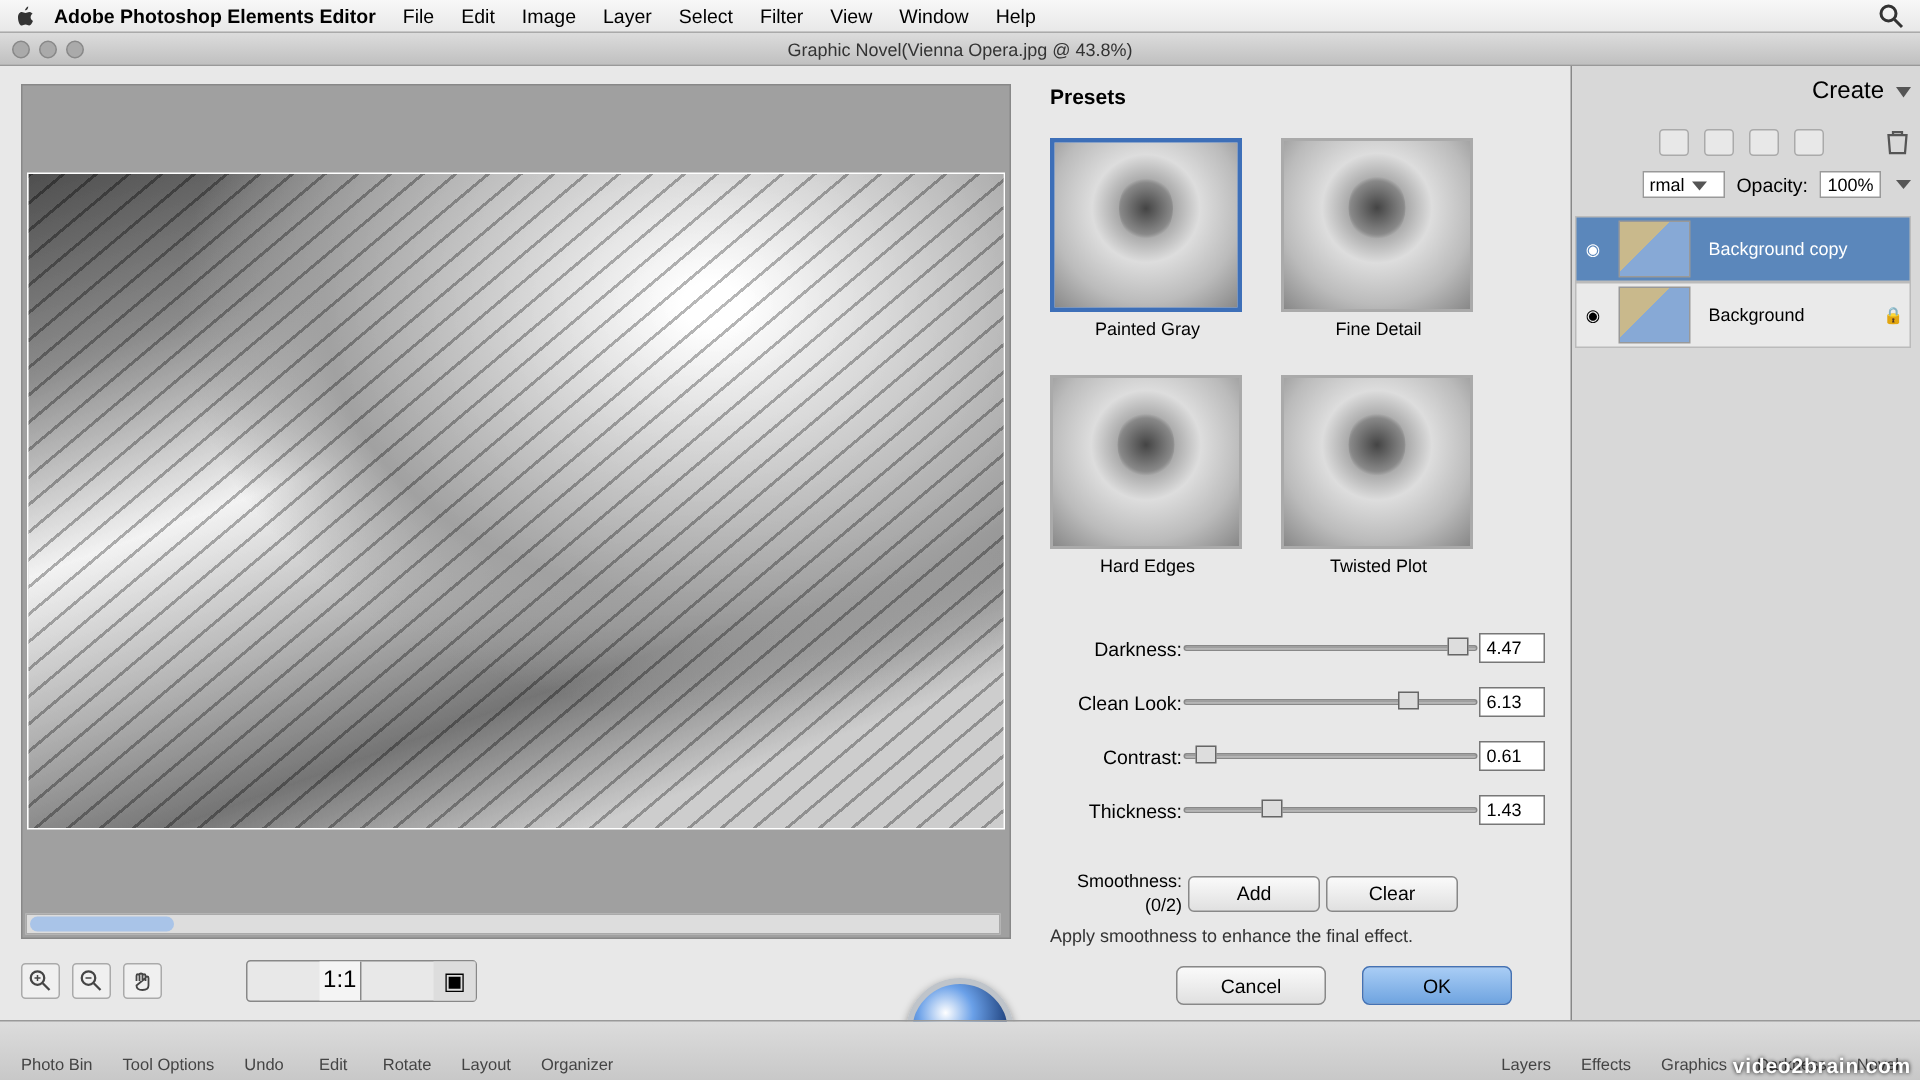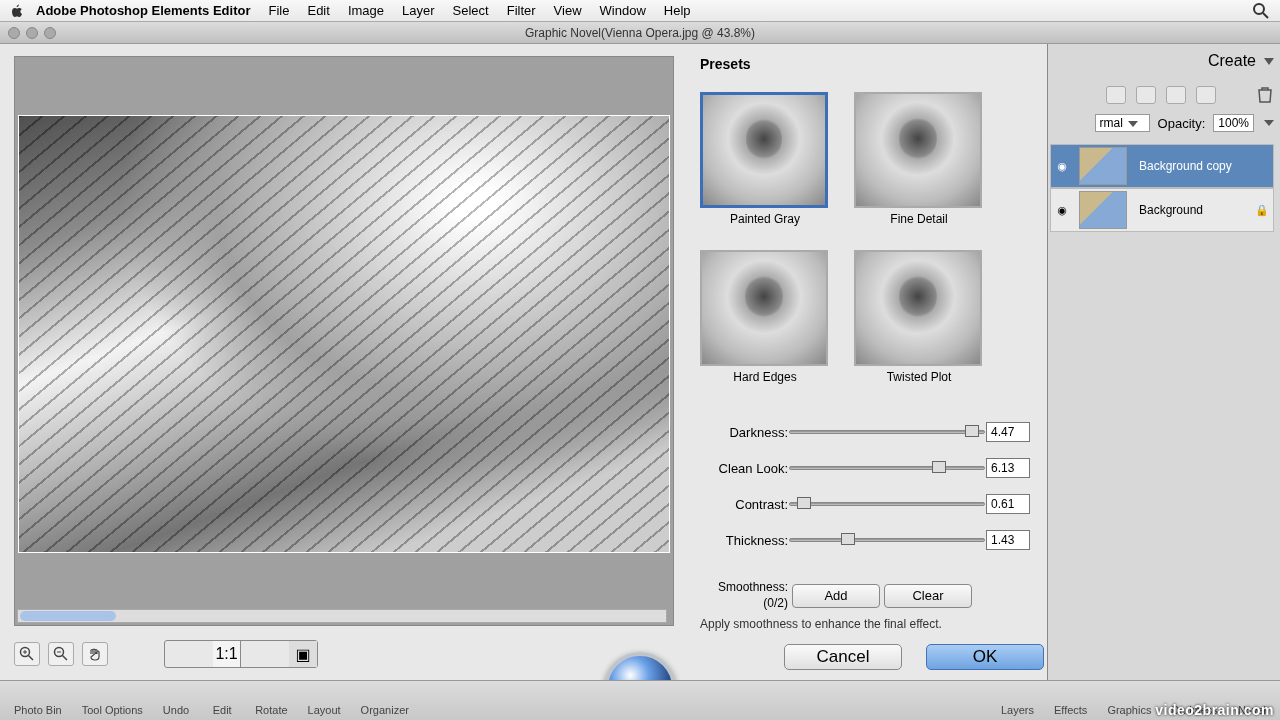--- a/index.html
+++ b/index.html
@@ -66,21 +66,21 @@
 .srow .knob { position:absolute; top:-6px; width:14px; height:12px; background:#ddd; border:1px solid #666; transform: translateX(-50%); }
 .srow .val { width:44px; border:1px solid #777; background:#fff; font-size:12px; padding:2px 4px; text-align:left; }
 
 .smooth { position:absolute; left: 700px; top: 536px; width: 330px; font-size:12px; }
 .smrow { display:flex; align-items:center; gap:4px; }
 .smlbl { text-align:right; width:88px; line-height:1.3; }
 .smbtn { width:88px; height:24px; border:1px solid #888; background:linear-gradient(#fafafa,#e0e0e0); border-radius:4px; font-size:13px; }
 .smhelp { margin-top:6px; font-size:12px; color:#333; }
 
 .dlgbtns { position:absolute; left:784px; top:600px; display:flex; gap:24px; }
-.dbtn { width:118px; height:26px; border:1px solid #888; border-radius:5px; background:linear-gradient(#fafafa,#e0e0e0); font-size:17px; }
+.dbtn { width:100px; height:26px; border:1px solid #888; border-radius:5px; background:linear-gradient(#fafafa,#e0e0e0); font-size:13px; }
 .dbtn.ok { background:linear-gradient(#a9cdf5,#6fa4e0); border-color:#4472b4; }
 
 .bottombar { position:absolute; left:0; bottom:0; width:1280px; height:40px; background:linear-gradient(#dcdcdc,#c8c8c8); border-top:1px solid #999; display:flex; align-items:flex-end; padding:2px 6px; font-size:11px; gap:4px; color:#444; }
 .bitem { text-align:center; padding:2px 8px; }
 .bitem .bic { width:26px; height:18px; margin:0 auto; }
 .spacer { flex:1; }
 .watermark { position:absolute; right:6px; bottom:2px; font-size:14px; color:#fff; text-shadow:0 0 3px #000; font-weight:bold; letter-spacing:0.5px;margin-left:12px; }
 .logo-round { position:absolute; left:604px; bottom:-4px; width:72px;height:72px; border-radius:50%; background: radial-gradient(circle at 35% 30%, #fff 0%, #6aa0e8 30%, #1d3f7a 70%, #0b1d3c 100%); border:4px solid #bfc4ca; box-shadow:0 2px 6px rgba(0,0,0,.4); }
 
 svg { display:block; }

